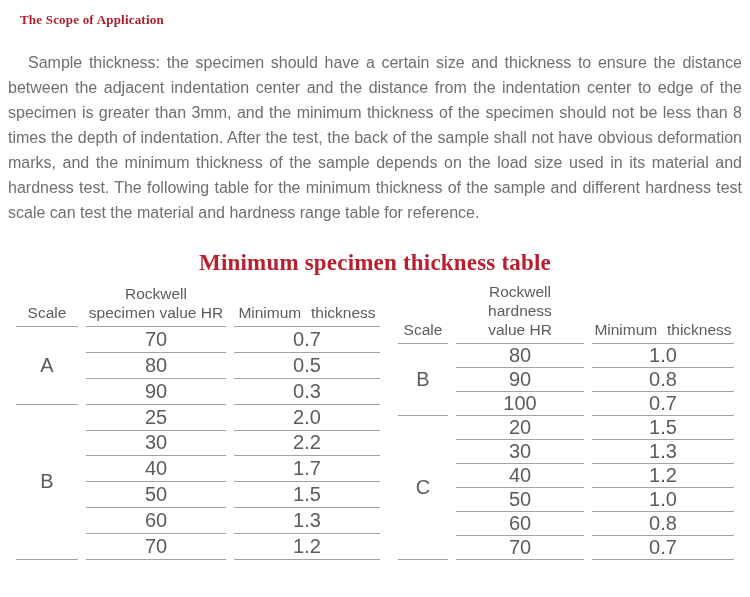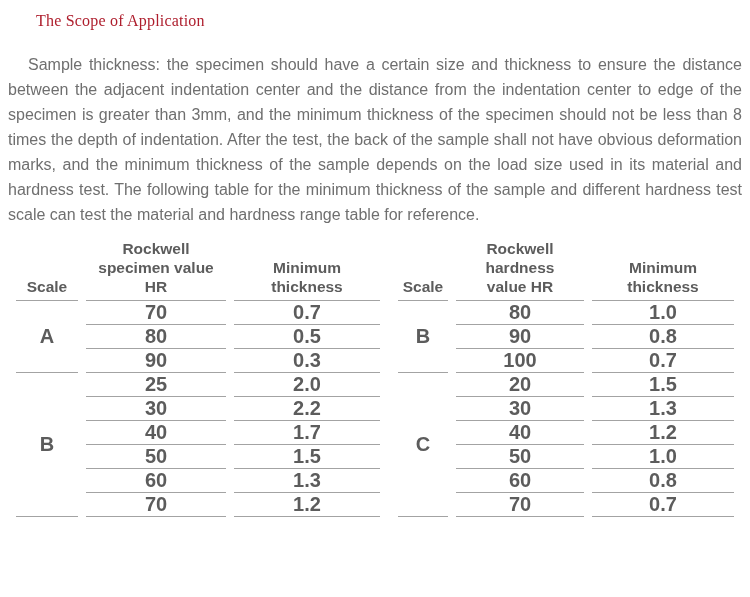--- a/index.html
+++ b/index.html
@@ -15,24 +15,24 @@
     width: 750px;
     height: 597px;
     background: #ffffff;
     font-family: "Liberation Sans", sans-serif;
     overflow: hidden;
   }
   .page { padding: 6px 8px 0 8px; width: 750px; }
 
   .doc-title {
     font-family: "Liberation Serif", serif;
-    font-weight: normal;
-    font-size: 16px;
+    font-weight: bold;
+    font-size: 13px;
     color: var(--accent-title);
-    margin: 6px 0 0 28px;
+    margin: 6px 0 0 12px;
     letter-spacing: 0.2px;
   }
 
   .body-paragraph {
     margin: 22px 0 12px 0;
     font-size: 16px;
     line-height: 25px;
     color: var(--body-text);
     text-align: justify;
     text-indent: 20px;
@@ -55,21 +55,21 @@
     width: 734px;
   }
 
   table.hardness-table {
     border-collapse: separate;
     border-spacing: 8px 0;
     table-layout: fixed;
   }
   .hardness-table th,
   .hardness-table td {
-    font-weight: bold;
+    font-weight: normal;
     color: var(--table-text);
     text-align: center;
     border-bottom: 1px solid var(--line);
     padding: 0;
     overflow: hidden;
   }
   .hardness-table th {
     font-size: 15.5px;
     line-height: 19px;
     vertical-align: bottom;
@@ -93,20 +93,21 @@
 </style>
 </head>
 <body>
 
 <div class="page">
 
   <h1 class="doc-title">The Scope of Application</h1>
 
   <p class="body-paragraph">Sample thickness: the specimen should have a certain size and thickness to ensure the distance between the adjacent indentation center and the distance from the indentation center to edge of the specimen is greater than 3mm, and the minimum thickness of the specimen should not be less than 8 times the depth of indentation. After the test, the back of the sample shall not have obvious deformation marks, and the minimum thickness of the sample depends on the load size used in its material and hardness test. The following table for the minimum thickness of the sample and different hardness test scale can test the material and hardness range table for reference.</p>
 
+  <h2 class="table-heading">Minimum specimen thickness table</h2>
 
   <div class="tables-row">
 
     <table class="hardness-table t-left">
       <colgroup>
           <col class="c-scale">
           <col class="c-hr">
           <col class="c-min">
         </colgroup>
       <thead>

